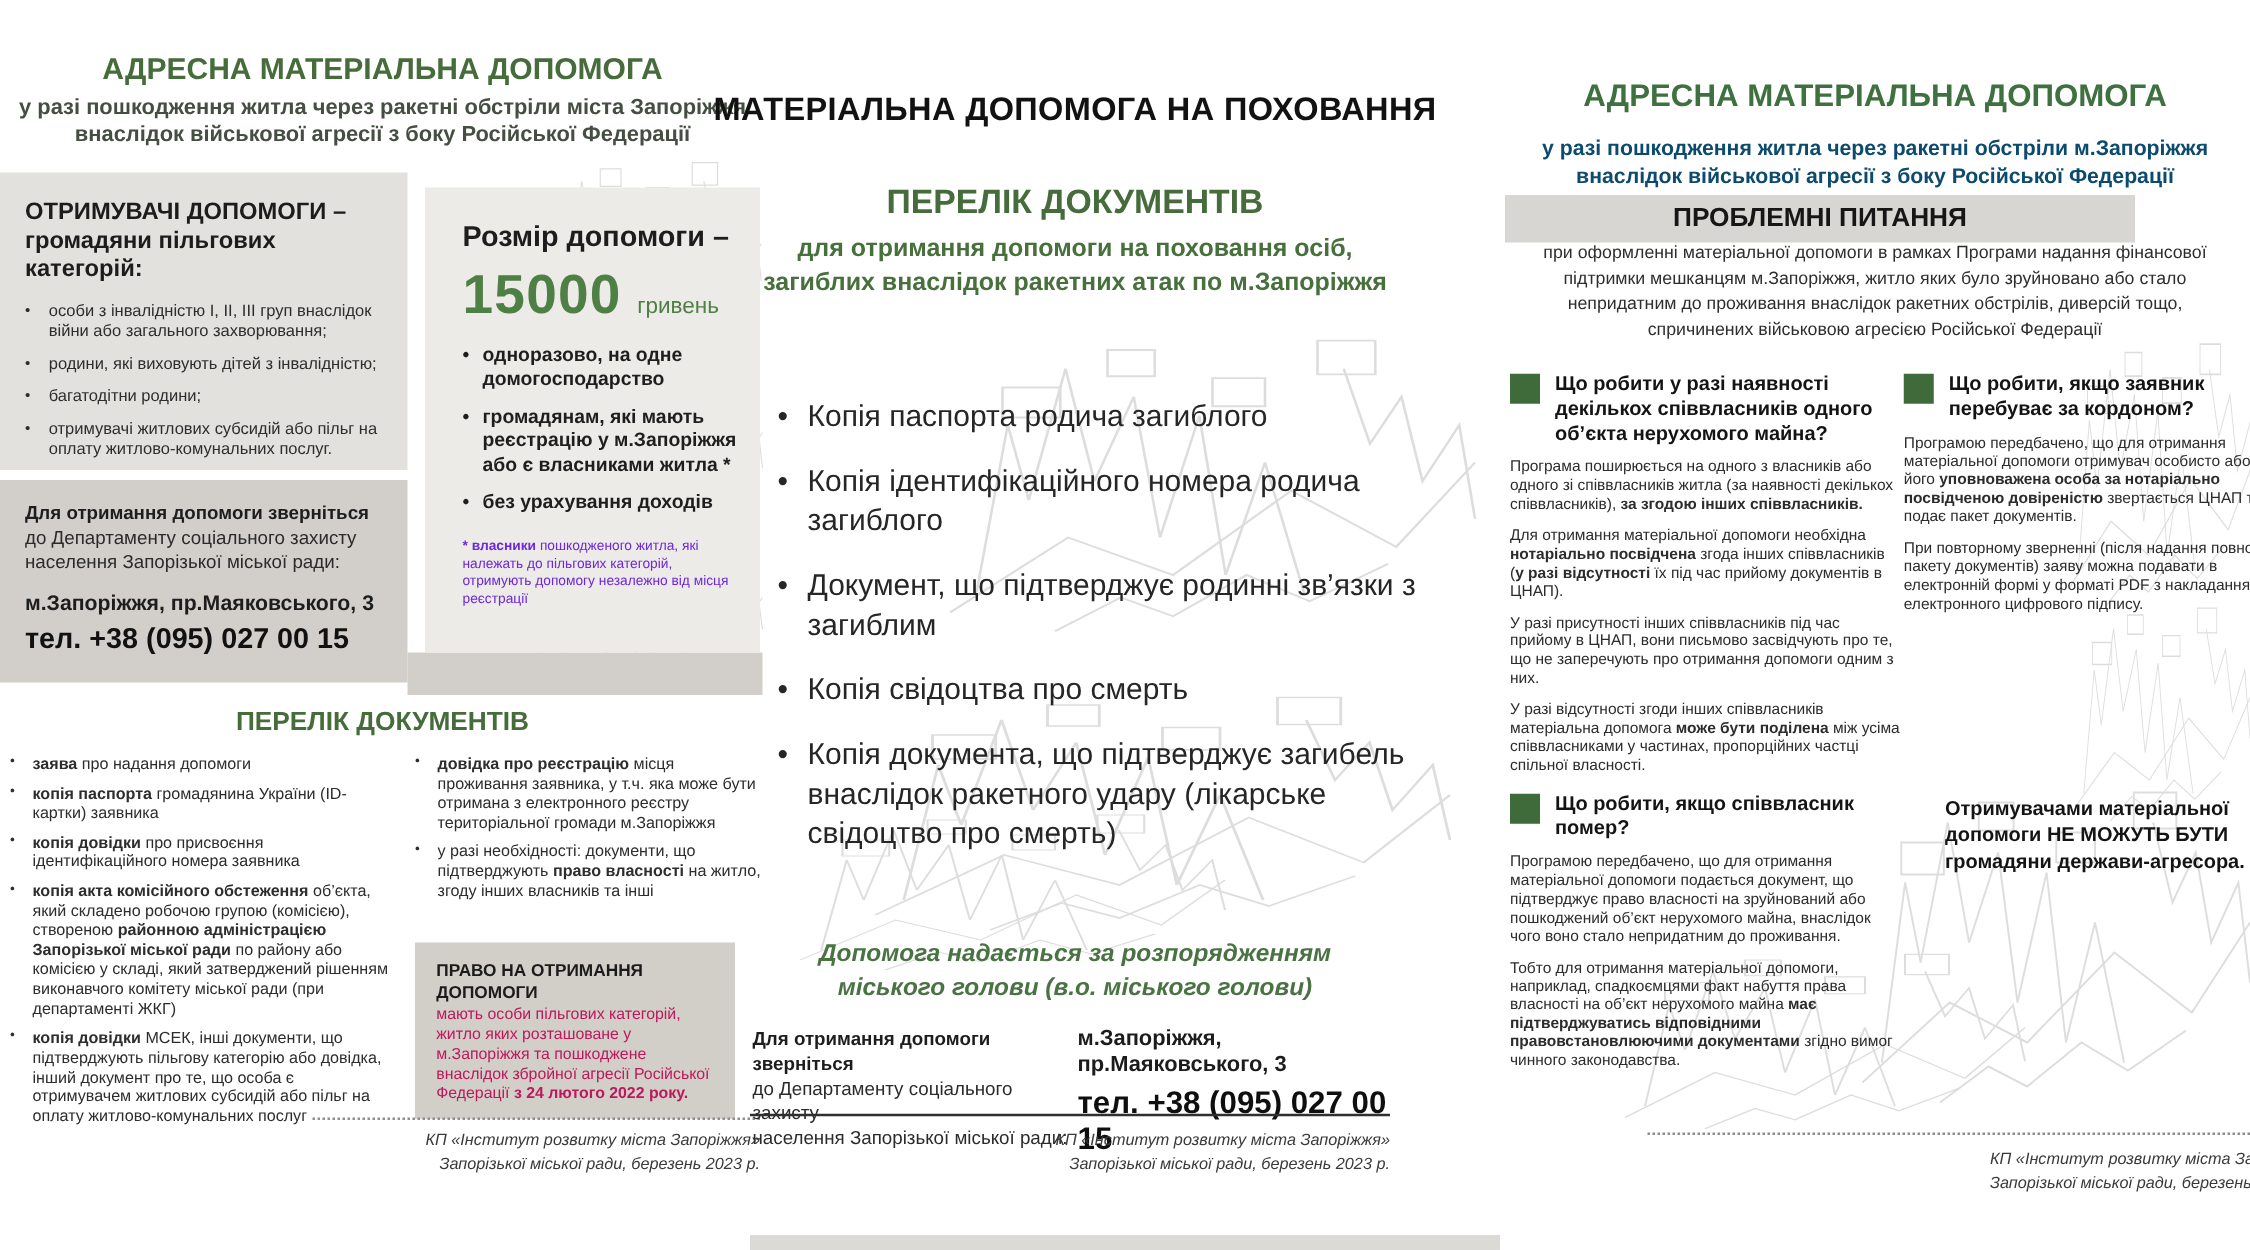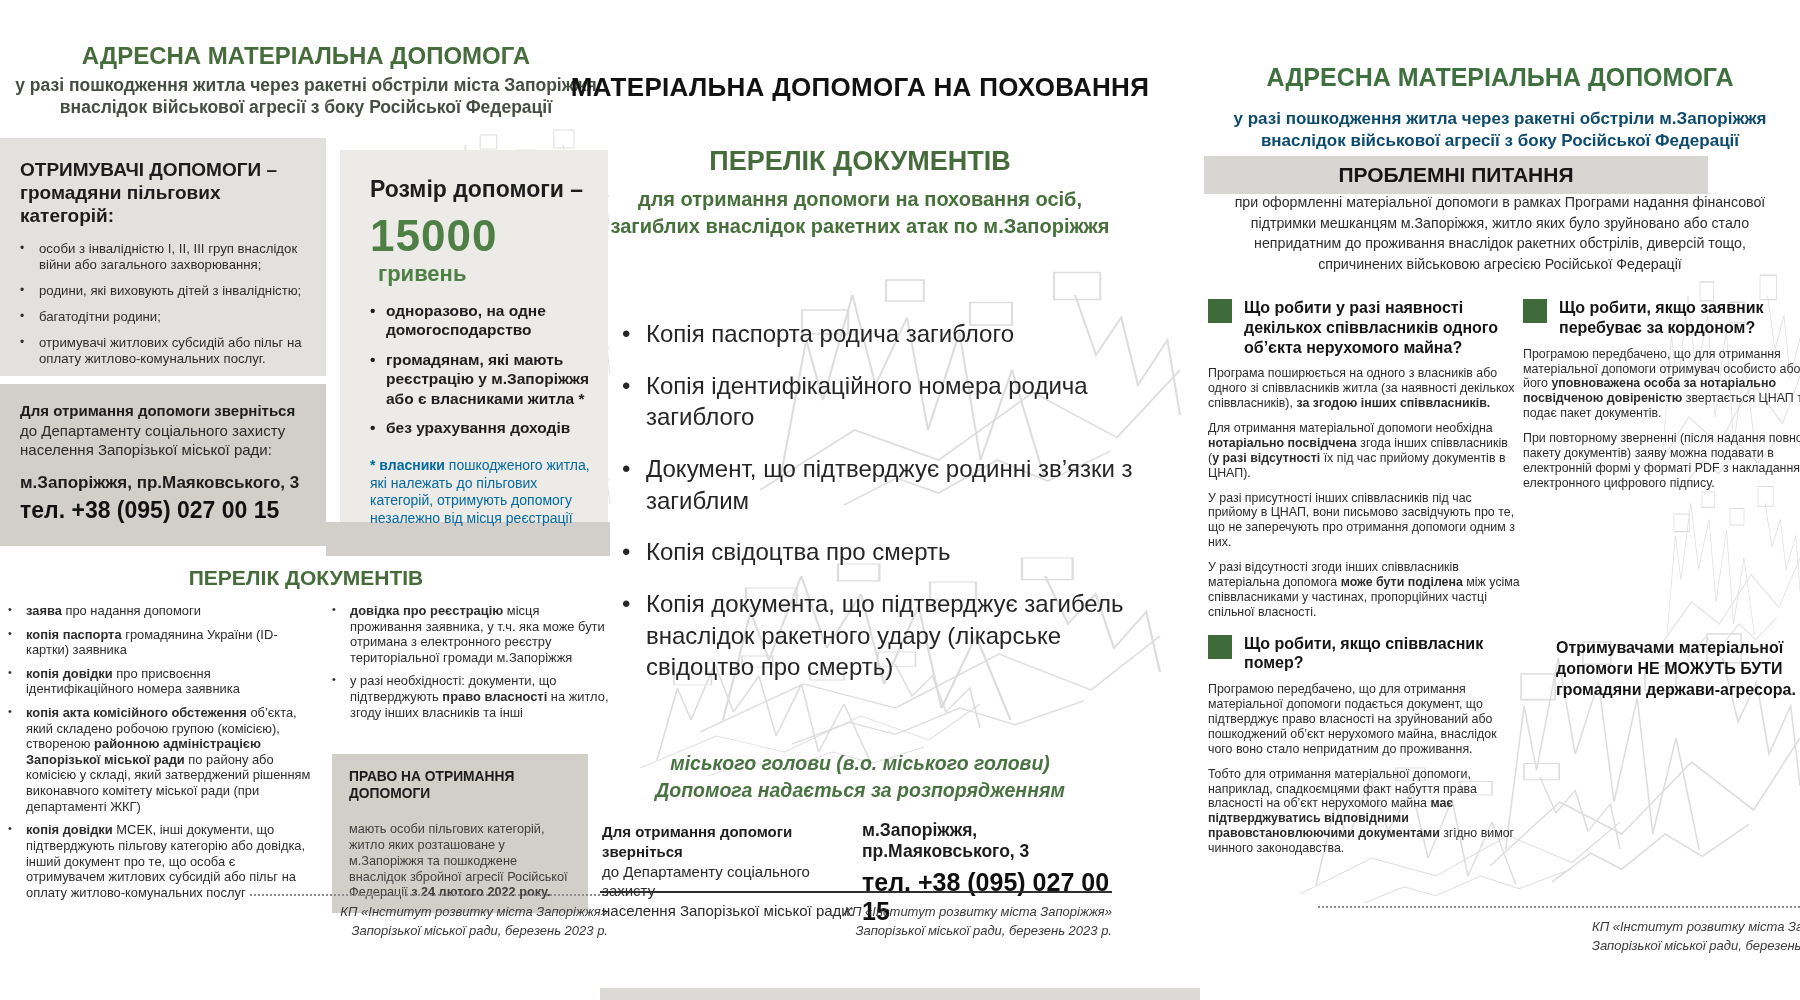--- a/index.html
+++ b/index.html
@@ -29,36 +29,36 @@
   .l-contact{left:0;top:384px;width:326px;height:162px;background:#d2cfca;padding:17px 18px 10px 20px;}
   .l-contact .c1{font-size:15px;font-weight:bold;line-height:1.3;color:#1d1d1d;}
   .l-contact .c2{font-size:15px;line-height:1.3;color:#2b2b2b;}
   .l-contact .addr{font-size:17px;font-weight:bold;margin-top:13px;color:#1d1d1d;}
   .l-contact .phone{font-size:23px;font-weight:bold;margin-top:4px;color:#111;}
 
   .amount{left:340px;top:150px;width:268px;height:372px;background:#edebe8;padding:26px 16px 10px 30px;}
   .amount-label{font-size:23px;font-weight:bold;color:#1d1d1d;}
   .amount-row{margin-top:8px;}
   .amount-value{font-size:44px;font-weight:bold;color:#4e7f44;letter-spacing:1px;}
-  .amount-cur{font-size:22px;font-weight:bold;color:#4e7f44;margin-left:8px;}
+  .amount-cur{font-size:18px;font-weight:normal;color:#4e7f44;margin-left:8px;}
   .amount .list{margin-top:14px;}
   .amount .li{display:flex;font-size:15.5px;font-weight:bold;line-height:1.25;margin-bottom:10px;color:#1e1e1e;}
   .amount .mark{width:9px;margin-right:7px;flex-shrink:0;}
-  .amount-note{margin-top:20px;font-size:14px;line-height:1.25;color:#0369a1;}
+  .amount-note{margin-top:20px;font-size:11px;line-height:1.25;color:#6d28d9;}
   .amount-strip{left:326px;top:522px;width:284px;height:34px;background:#d2cfca;}
 
   .docs-h{left:0;top:566px;width:612px;font-size:21px;font-weight:bold;color:#466c3c;}
   .docs1{left:8px;top:603px;width:306px;}
   .docs2{left:332px;top:603px;width:278px;}
   .docs1 .li,.docs2 .li{display:flex;font-size:12.9px;line-height:1.21;margin-bottom:8px;}
   .docs1 .mark,.docs2 .mark{width:9px;margin-right:9px;flex-shrink:0;font-size:11px;}
 
   .right-box{left:332px;top:754px;width:256px;background:#d2cec8;padding:14px 12px 12px 17px;}
   .right-box-h{font-size:13.8px;font-weight:bold;color:#1b1b1b;line-height:1.25;}
-  .right-box-b{font-size:12.7px;line-height:1.24;margin-top:20px;color:#404040;}
+  .right-box-b{font-size:12.7px;line-height:1.24;margin-top:2px;color:#be185d;}
 
   .l-dotted{left:250px;top:894px;width:358px;border-top:2px dotted #8d8d8d;}
   .footer{font-style:italic;font-size:13px;line-height:1.45;color:#3a3a3a;}
   .l-footer{left:260px;top:903px;width:348px;text-align:right;}
 
   
   .c-title{left:558px;top:72px;width:604px;font-size:26px;font-weight:bold;color:#121212;letter-spacing:.3px;}
   .c-head{left:558px;top:146px;width:604px;font-size:27px;font-weight:bold;color:#466c3c;}
   .c-sub{left:558px;top:186px;width:604px;font-size:20px;font-weight:bold;color:#47703d;line-height:1.35;}
   .c-list{left:622px;top:318px;width:552px;}
@@ -252,22 +252,22 @@
       <div class="li">
         <span class="mark">•</span>
         <span class="txt">Копія свідоцтва про смерть</span>
       </div>
       <div class="li">
         <span class="mark">•</span>
         <span class="txt">Копія документа, що підтверджує загибель внаслідок ракетного удару (лікарське свідоцтво про смерть)</span>
       </div>
     </div>
   <div class="abs content c-order center">
+    <div>Допомога надається за розпорядженням</div>
     <div>міського голови (в.о. міського голови)</div>
-    <div>Допомога надається за розпорядженням</div>
   </div>
   <div class="abs content c-contact-left">
     <div class="c1">Для отримання допомоги зверніться</div>
     <div>до Департаменту соціального захисту</div>
     <div>населення Запорізької міської ради:</div>
   </div>
   <div class="abs content c-contact-right">
     <div class="addr">м.Запоріжжя, пр.Маяковського, 3</div>
     <div class="phone">тел. +38 (095) 027 00 15</div>
   </div>

